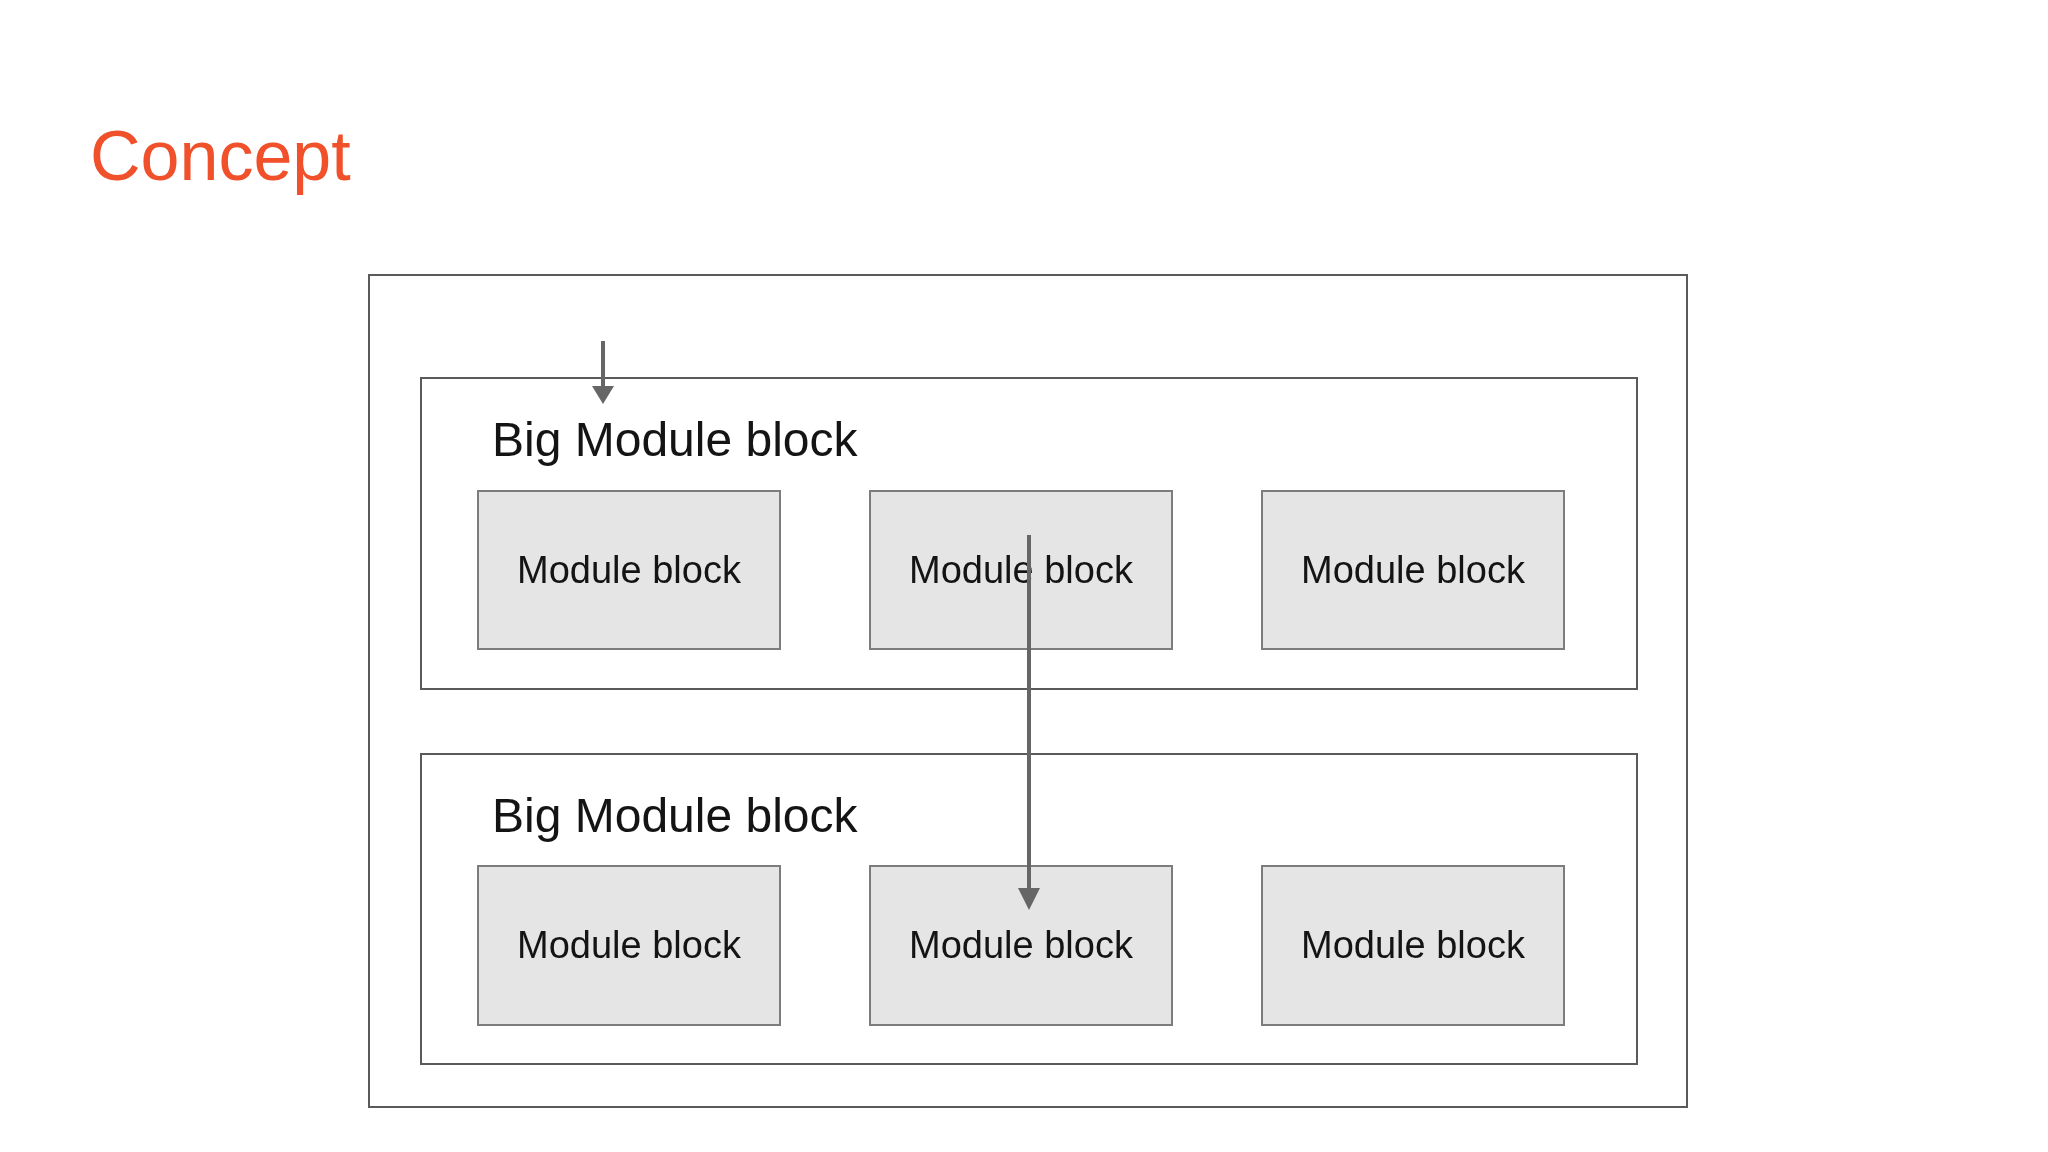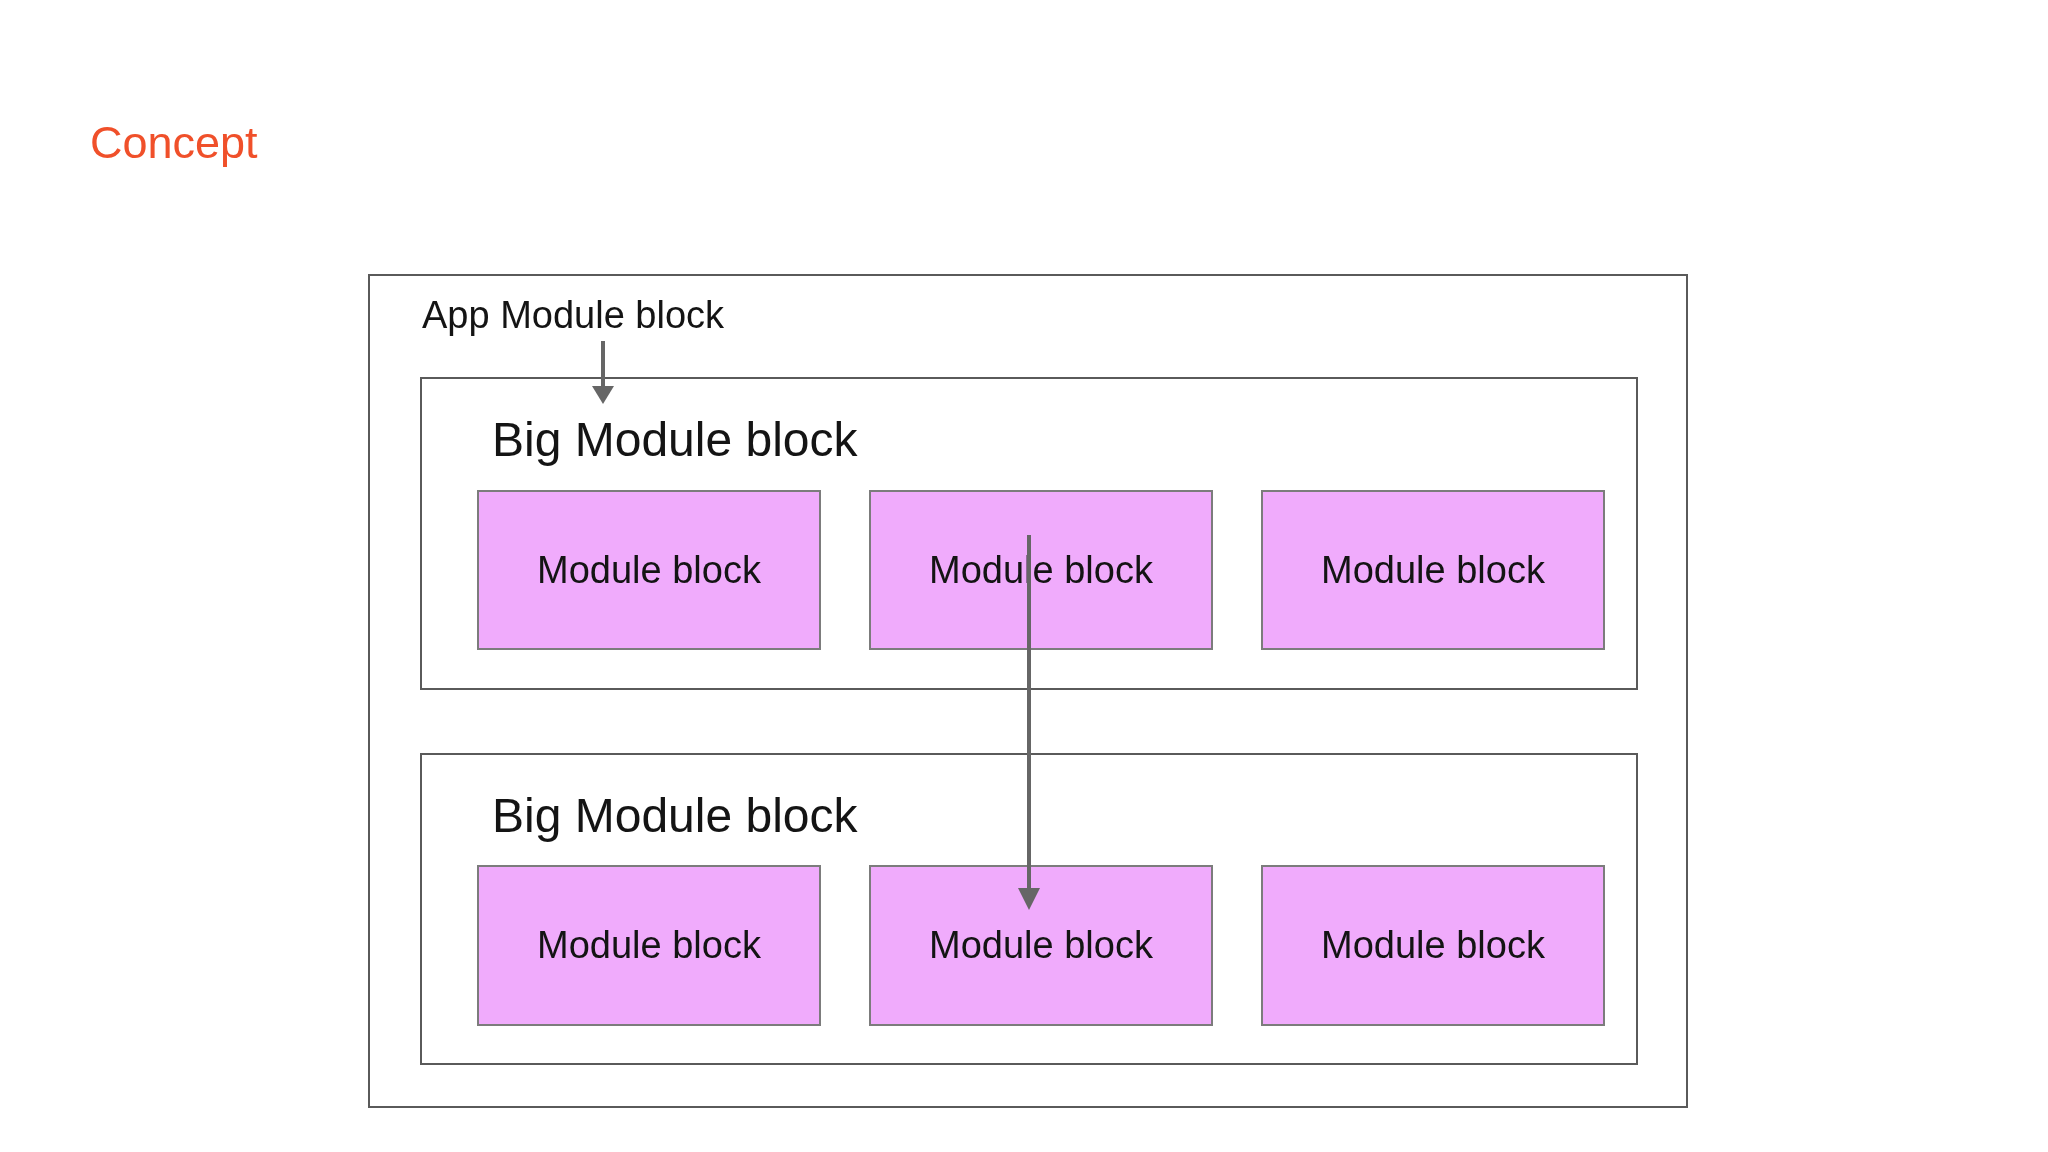--- a/index.html
+++ b/index.html
@@ -13,21 +13,21 @@
     height: 1152px;
     background: #ffffff;
     font-family: "Liberation Sans", sans-serif;
     color: #141414;
     overflow: hidden;
   }
   .slide-title {
     position: absolute;
     left: 90px;
     top: 118px;
-    font-size: 45px;
+    font-size: 70px;
     line-height: 1.1;
     color: #F0502A;
     white-space: nowrap;
   }
   .outer-box {
     position: absolute;
     left: 368px;
     top: 274px;
     width: 1320px;
     height: 834px;
@@ -57,22 +57,22 @@
     position: absolute;
     left: 492px;
     font-size: 48px;
     line-height: 1.15;
     white-space: nowrap;
   }
   .big-label-1 { top: 412px; }
   .big-label-2 { top: 788px; }
   .module-block {
     position: absolute;
-    width: 344px;
-    background: #f0abfc;
+    width: 304px;
+    background: #e5e5e5;
     border: 2px solid #7C7C7C;
     box-sizing: border-box;
     display: flex;
     align-items: center;
     justify-content: center;
     font-size: 38px;
     white-space: nowrap;
   }
   .row-1 { top: 490px; height: 160px; }
   .row-2 { top: 865px; height: 161px; }
@@ -90,21 +90,20 @@
 </style>
 </head>
 <body>
 
 <div class="slide">
 
   <div class="slide-title">Concept</div>
 
   <div class="outer-box"></div>
 
-  <div class="app-label">App Module block</div>
 
   <div class="big-box big-box-1"></div>
 
   <div class="big-label big-label-1">Big Module block</div>
 
   <div class="module-block row-1 col-1">Module block</div>
 
   <div class="module-block row-1 col-2">Module block</div>
 
   <div class="module-block row-1 col-3">Module block</div>

